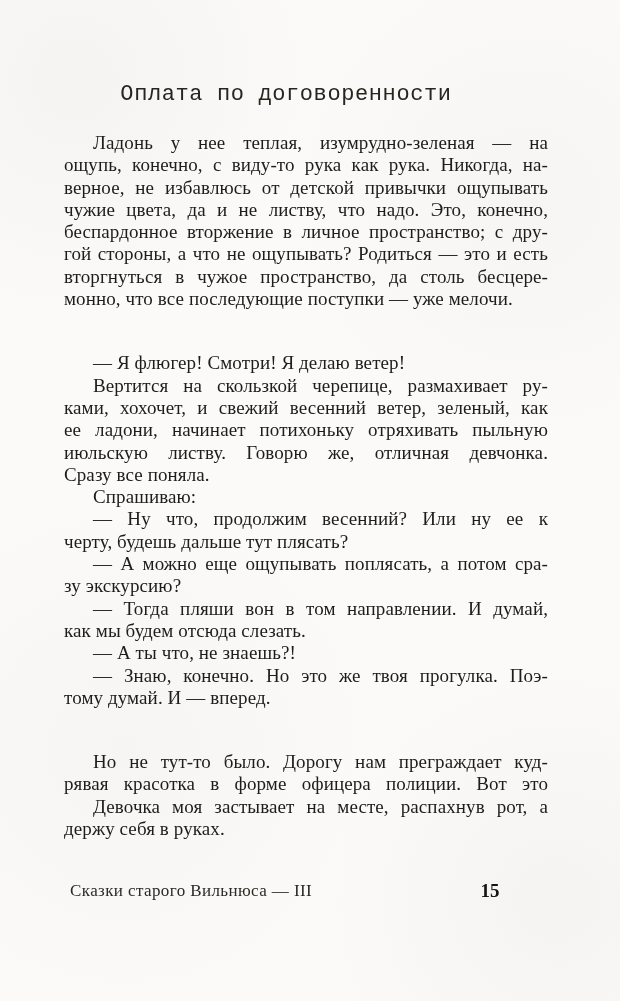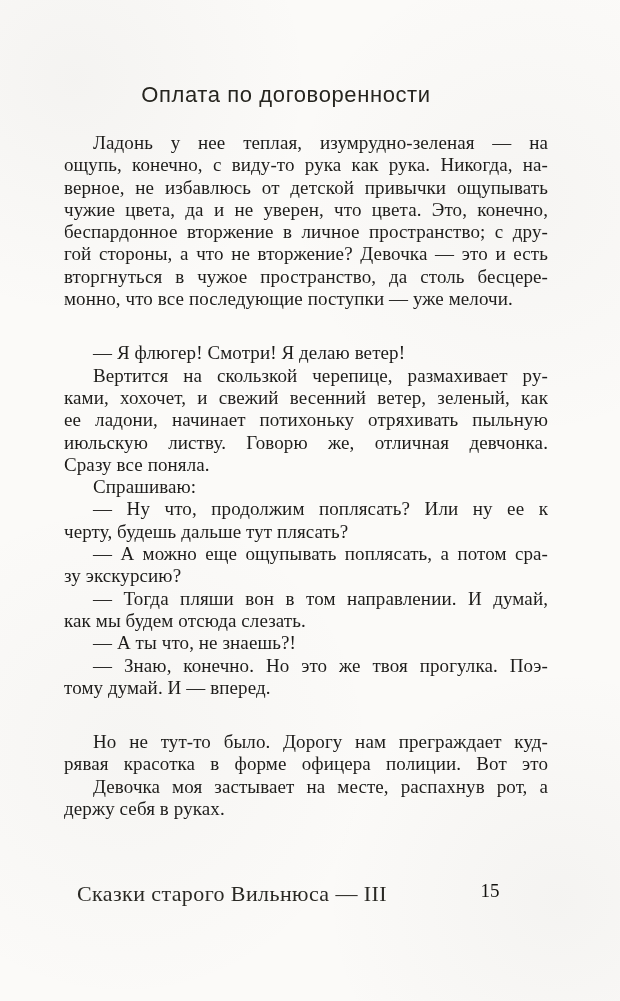--- a/index.html
+++ b/index.html
@@ -35,90 +35,90 @@
     left: 64px;
     width: 484px;
     padding-right: 40px;
     box-sizing: border-box;
     margin: 0;
     text-align: center;
     font-size: 22px;
     font-weight: 400;
     letter-spacing: 0.6px;
     color: #26251f;
-    font-family: Liberation Sans, sans-serif;
+    font-family: Liberation Mono, monospace;
   }
   .text-block {
     position: absolute;
     top: 132px;
     left: 64px;
     width: 484px;
     font-size: 19px;
     line-height: 22.3px;
     letter-spacing: 0.1px;
   }
   .ln {
     text-align: justify;
     text-align-last: justify;
     white-space: normal;
   }
   .ln.end    { text-align: center; text-align-last: left; }
   .ln.ind    { text-indent: 29px; }
-  .ln.gap    { margin-top: 32px; }
+  .ln.gap    { margin-top: 42px; }
   .footer {
     position: absolute;
     top: 881px;
     left: 64px;
     width: 484px;
     height: 26px;
   }
   .running-title {
     position: absolute;
-    left: 13px;
+    left: 6px;
     top: 0;
-    font-size: 22px;
+    font-size: 17px;
     letter-spacing: 0.4px;
     color: #2a2924;
   }
   .page-number {
     position: absolute;
     left: 404px;
     top: -1px;
     width: 44px;
     text-align: center;
     font-size: 19px;
-    font-weight: 400;
+    font-weight: 700;
     color: #14130f;
   }
 </style>
 </head>
 <body>
 
 <div class="page">
 
   <h1 class="chapter-title">Оплата по договоренности</h1>
 
   <div class="text-block">
     <div class="ln ind">Ладонь у нее теплая, изумрудно-зеленая — на</div>
     <div class="ln">ощупь, конечно, с виду-то рука как рука. Никогда, на-</div>
     <div class="ln">верное, не избавлюсь от детской привычки ощупывать</div>
-    <div class="ln">чужие цвета, да и не уверен, что цвета. Это, конечно,</div>
+    <div class="ln">чужие цвета, да и не листву, что надо. Это, конечно,</div>
     <div class="ln">беспардонное вторжение в личное пространство; с дру-</div>
-    <div class="ln">гой стороны, а что не вторжение? Девочка — это и есть</div>
+    <div class="ln">гой стороны, а что не ощупывать? Родиться — это и есть</div>
     <div class="ln">вторгнуться в чужое пространство, да столь бесцере-</div>
     <div class="ln end">монно, что все последующие поступки — уже мелочи.</div>
 
     <div class="ln ind end gap">— Я флюгер! Смотри! Я делаю ветер!</div>
     <div class="ln ind">Вертится на скользкой черепице, размахивает ру-</div>
     <div class="ln">ками, хохочет, и свежий весенний ветер, зеленый, как</div>
     <div class="ln">ее ладони, начинает потихоньку отряхивать пыльную</div>
     <div class="ln">июльскую листву. Говорю же, отличная девчонка.</div>
     <div class="ln end">Сразу все поняла.</div>
     <div class="ln ind end">Спрашиваю:</div>
-    <div class="ln ind">— Ну что, продолжим поплясать? Или ну ее к</div>
+    <div class="ln ind">— Ну что, продолжим весенний? Или ну ее к</div>
     <div class="ln end">черту, будешь дальше тут плясать?</div>
     <div class="ln ind">— А можно еще ощупывать поплясать, а потом сра-</div>
     <div class="ln end">зу экскурсию?</div>
     <div class="ln ind">— Тогда пляши вон в том направлении. И думай,</div>
     <div class="ln end">как мы будем отсюда слезать.</div>
     <div class="ln ind end">— А ты что, не знаешь?!</div>
     <div class="ln ind">— Знаю, конечно. Но это же твоя прогулка. Поэ-</div>
     <div class="ln end">тому думай. И — вперед.</div>
 
     <div class="ln ind gap">Но не тут-то было. Дорогу нам преграждает куд-</div>

